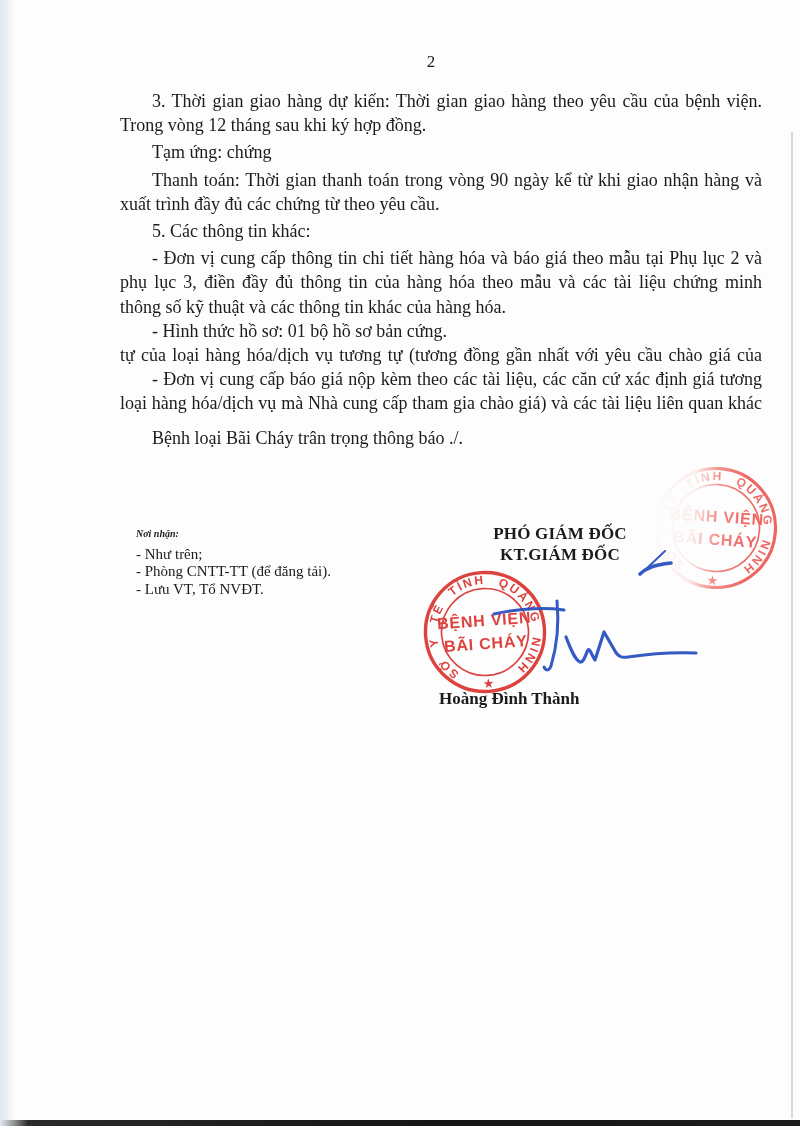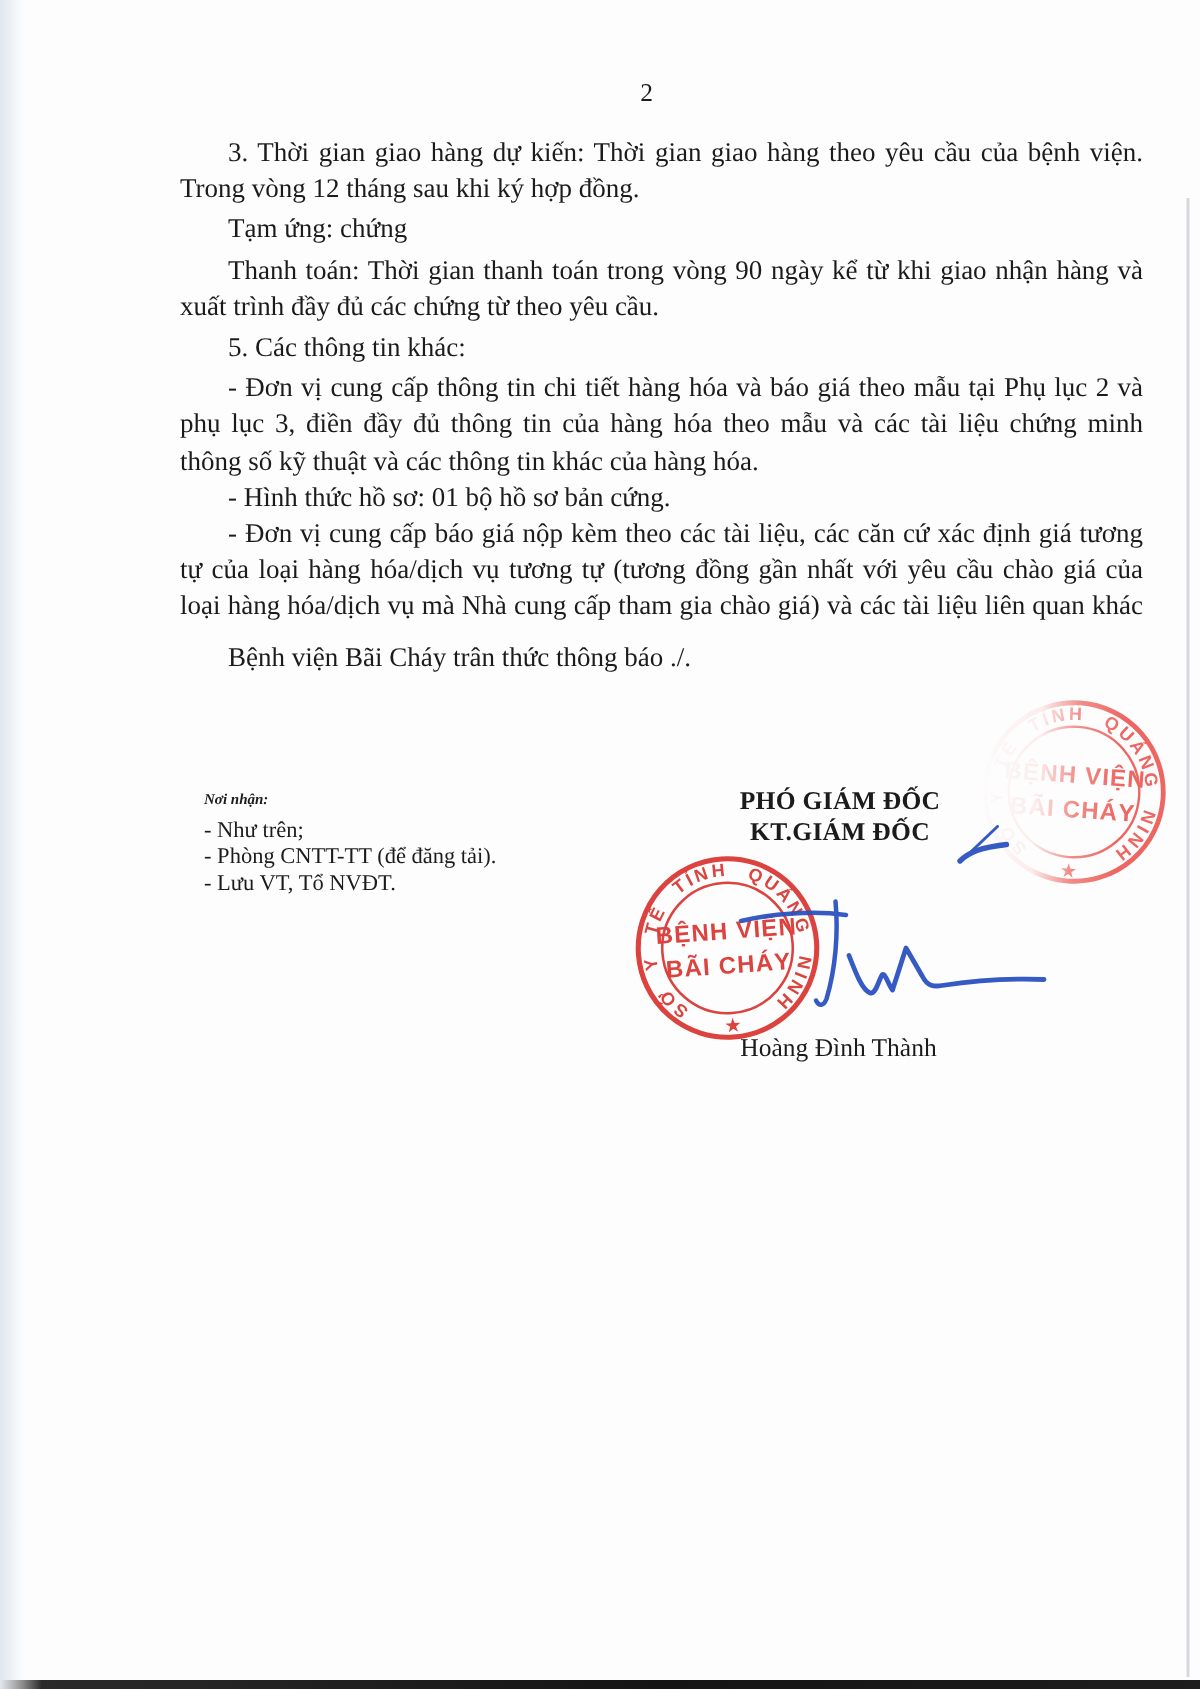--- a/index.html
+++ b/index.html
@@ -48,21 +48,21 @@
   }
   .recipients-label{font-weight:bold;font-style:italic;font-size:10px;margin-bottom:3px;}
   
   .sig-titles{
     position:absolute;left:460px;top:524px;width:200px;
     text-align:center;font-weight:bold;font-size:17px;line-height:20.5px;
     letter-spacing:.2px;
   }
   .signer-name{
     position:absolute;left:439px;top:689px;width:240px;
-    text-align:center;font-weight:normal;font-size:17px;
+    text-align:left;font-weight:bold;font-size:17px;
   }
   .ink-layer{position:absolute;left:0;top:0;width:800px;height:1126px;pointer-events:none;}
   .stamp-txt{font-family:"Liberation Sans","DejaVu Sans",sans-serif;font-weight:bold;}
   .ring-t{font-size:12px;letter-spacing:2px;word-spacing:7px;}
   .center-t{font-size:16px;letter-spacing:.8px;text-anchor:middle;}
   .star-t{font-size:13px;text-anchor:middle;}
 </style>
 </head>
 <body>
 
@@ -91,26 +91,26 @@
     </div>
     <div class="para tight">
       <div class="line ind">- Đơn vị cung cấp thông tin chi tiết hàng hóa và báo giá theo mẫu tại Phụ lục 2 và</div>
       <div class="line">phụ lục 3, điền đầy đủ thông tin của hàng hóa theo mẫu và các tài liệu chứng minh</div>
       <div class="line end">thông số kỹ thuật và các thông tin khác của hàng hóa.</div>
     </div>
     <div class="para tight">
       <div class="line ind end">- Hình thức hồ sơ: 01 bộ hồ sơ bản cứng.</div>
     </div>
     <div class="para tight">
+      <div class="line">tự của loại hàng hóa/dịch vụ tương tự (tương đồng gần nhất với yêu cầu chào giá của</div>
       <div class="line ind">- Đơn vị cung cấp báo giá nộp kèm theo các tài liệu, các căn cứ xác định giá tương</div>
-      <div class="line">tự của loại hàng hóa/dịch vụ tương tự (tương đồng gần nhất với yêu cầu chào giá của</div>
       <div class="line">loại hàng hóa/dịch vụ mà Nhà cung cấp tham gia chào giá) và các tài liệu liên quan khác</div>
     </div>
     <div class="para gap-top">
-      <div class="line ind end">Bệnh viện Bãi Cháy trân thức thông báo ./.</div>
+      <div class="line ind end">Bệnh loại Bãi Cháy trân trọng thông báo ./.</div>
     </div>
   </div>
 
   <div class="recipients">
     <div class="recipients-label">Nơi nhận:</div>
     <div>- Như trên;</div>
     <div>- Phòng CNTT-TT (để đăng tải).</div>
     <div>- Lưu VT, Tổ NVĐT.</div>
   </div>
 

